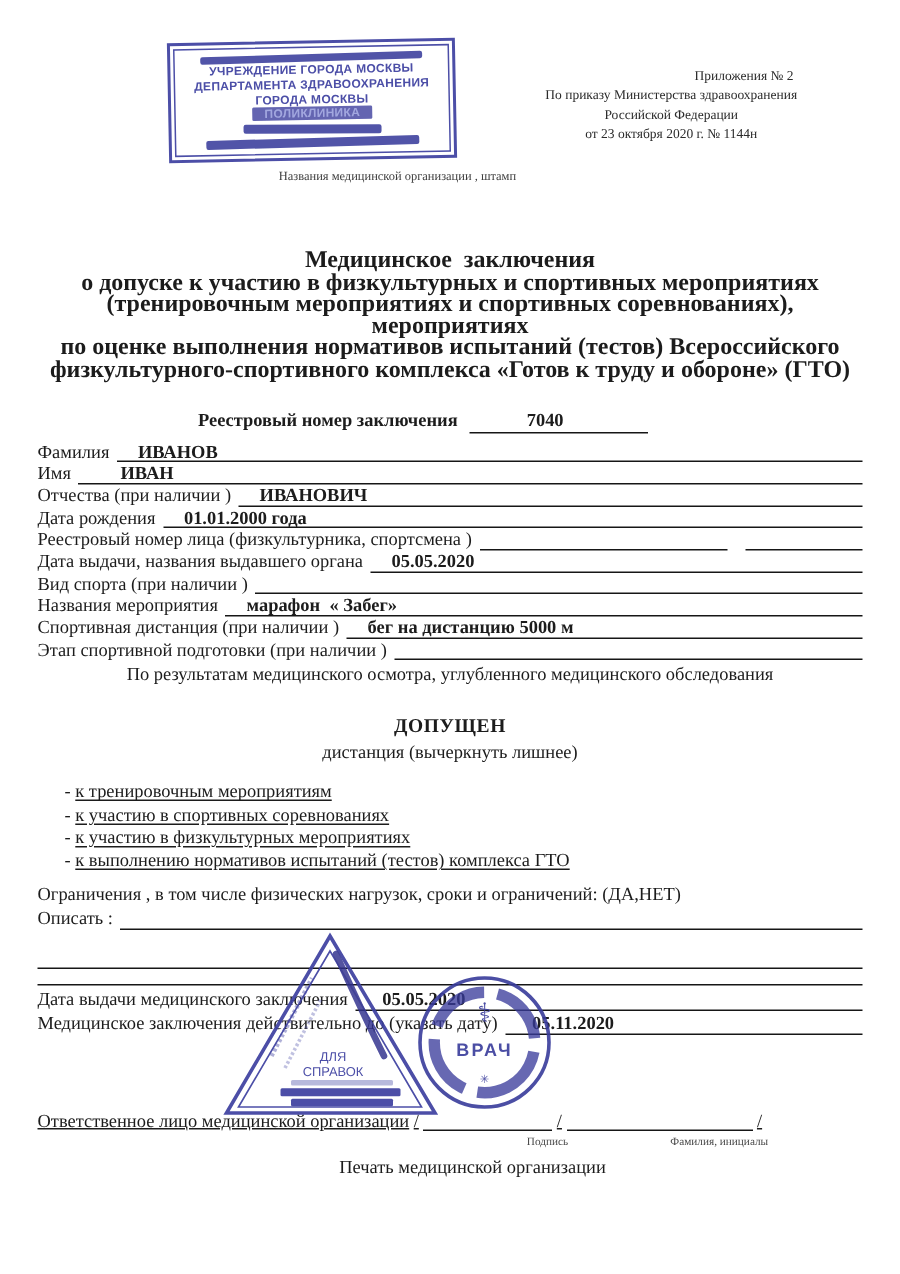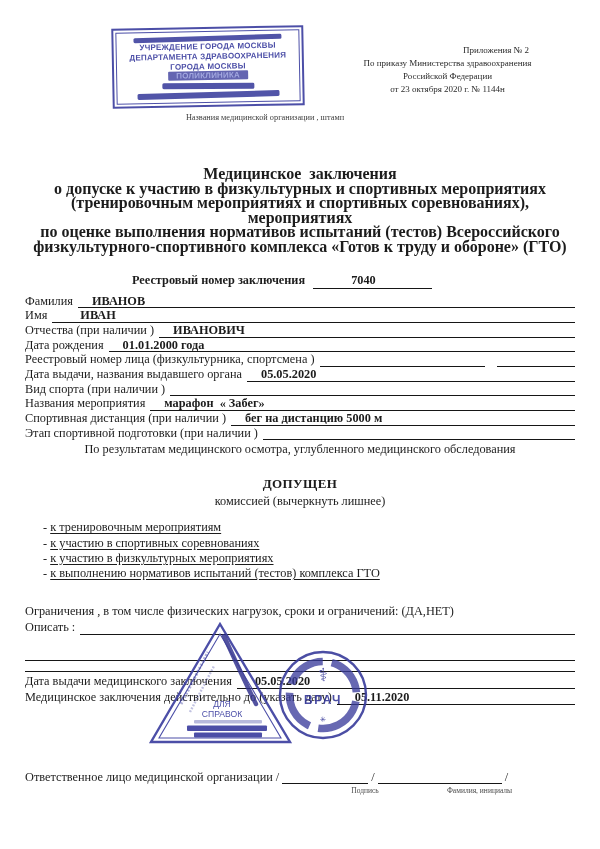--- a/index.html
+++ b/index.html
@@ -48,30 +48,30 @@
   .fvalue{font-weight:700;padding-left:14px;white-space:pre;}
   .pl26{padding-left:28px;}
 
   
   .exam-note{text-align:center;margin-top:2px;}
   .verdict{text-align:center;font-weight:700;font-size:13px;letter-spacing:.4px;margin-top:19px;}
   .commission{text-align:center;margin-top:2px;}
   .adm-list{margin:11px 0 0 18px;}
   .adm-item{height:15.2px;line-height:14.5px;}
   .adm-item .u{text-decoration:underline;text-underline-offset:2px;}
-  .restrictions{margin-top:23px;}
+  .restrictions{margin-top:8px;}
   .describe{display:flex;margin-top:1px;}
   .spacer-line{border-bottom:1.1px solid #161616;height:10px;margin-top:0;}
   .sp1{margin-top:15px;}
   .date-row{display:flex;height:14.8px;line-height:14px;margin-top:1px;justify-content:space-between;}
   .date-row .fvalue{padding-left:18px;}
   .dr1{margin-top:2px;}
 
   
-  .sign-wrap{position:relative;margin-top:65px;height:40px;}
+  .sign-wrap{position:relative;margin-top:50px;height:40px;text-decoration:underline;}
   .sign-row{display:flex;line-height:14px;}
   .slash{padding:0 3px;}
   .sfill1{flex:0 0 86px;border-bottom:1.1px solid #161616;}
   .sfill2{flex:0 0 124px;border-bottom:1.1px solid #161616;}
   .cap{position:absolute;top:16px;font-size:7.5px;color:#4a4a4a;text-align:center;}
   .cap1{left:300px;width:80px;}
   .cap2{left:392px;width:125px;}
   .seal-caption{position:absolute;top:31px;left:150px;width:280px;text-align:center;
         font-size:12.3px;}
 
@@ -160,21 +160,21 @@
       </div>
       <div class="frow">
         <span class="flabel">Этап спортивной подготовки (при наличии )</span>
         <span class="ffill"></span>
       </div>
     </div>
 
     <div class="exam-note">По результатам медицинского осмотра, углубленного медицинского обследования</div>
 
     <div class="verdict">ДОПУЩЕН</div>
-    <div class="commission">комиссией (вычеркнуть лишнее)</div>
+    <div class="commission">дистанция (вычеркнуть лишнее)</div>
 
     <div class="adm-list">
       <div class="adm-item"><span>-</span> <span class="u">к тренировочным мероприятиям</span></div>
       <div class="adm-item"><span>-</span> <span class="u">к участию в спортивных соревнованиях</span></div>
       <div class="adm-item"><span>-</span> <span class="u">к участию в физкультурных мероприятиях</span></div>
       <div class="adm-item"><span>-</span> <span class="u">к выполнению нормативов испытаний (тестов) комплекса ГТО</span></div>
     </div>
 
     <div class="restrictions">Ограничения , в том числе физических нагрузок, сроки и ограничений: (ДА,НЕТ)</div>
     <div class="describe">
@@ -197,20 +197,21 @@
       <div class="sign-row">
         <span class="flabel">Ответственное лицо медицинской организации</span>
         <span class="slash">/</span>
         <span class="sfill1"></span>
         <span class="slash">/</span>
         <span class="sfill2"></span>
         <span class="slash">/</span>
       </div>
       <div class="cap cap1">Подпись</div>
       <div class="cap cap2">Фамилия, инициалы</div>
+      <div class="seal-caption">Печать медицинской организации</div>
     </div>
 
   </div>
 
   <svg class="tri-seal" width="145" height="128" viewBox="0 0 145 128">
     <polygon points="72,4 142,122 3,122" fill="none" stroke="#3d40a0" stroke-width="2.4"></polygon>
     <polygon points="72,14 133,118 11,118" fill="none" stroke="#3d40a0" stroke-width="1.1"></polygon>
     <path d="M33,84 L60,32" stroke="#3d40a0" stroke-width="3" stroke-dasharray="2 1.6" opacity=".45" fill="none"></path>
     <path d="M42,92 L66,46" stroke="#3d40a0" stroke-width="2.4" stroke-dasharray="1.8 1.5" opacity=".35" fill="none"></path>
     <text x="74" y="87" text-anchor="middle" font-family="Liberation Sans, sans-serif" font-size="8.6" fill="#3d40a0">ДЛЯ</text>

